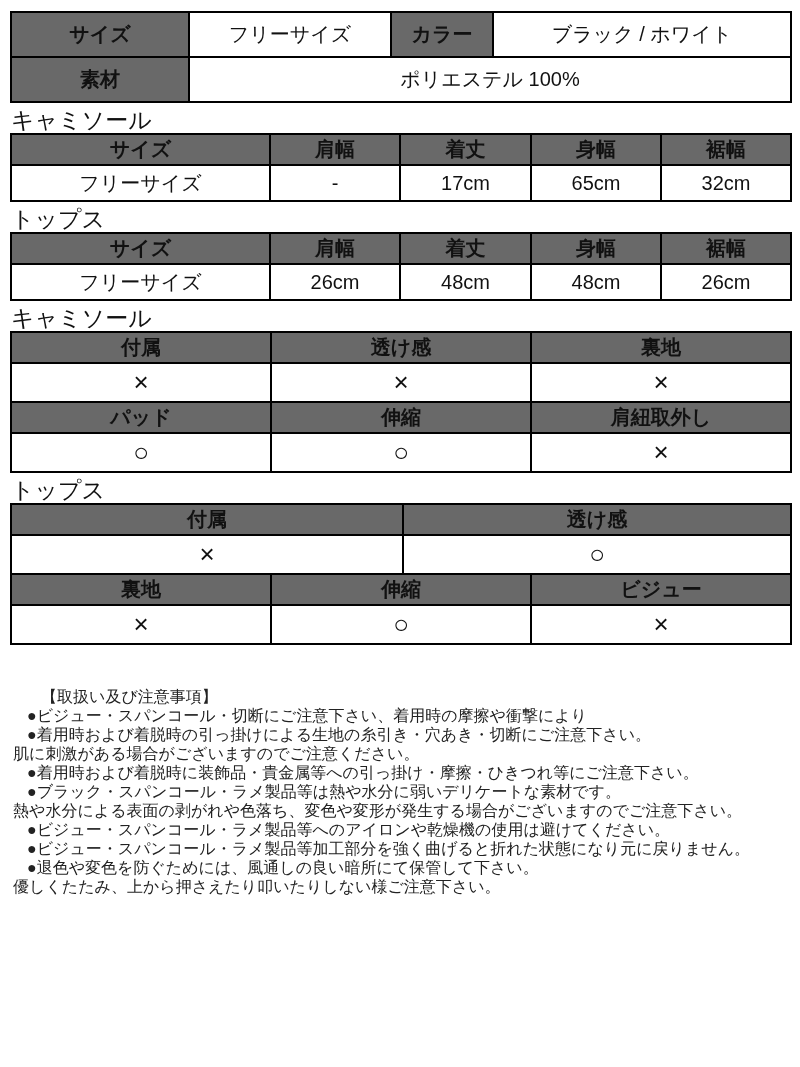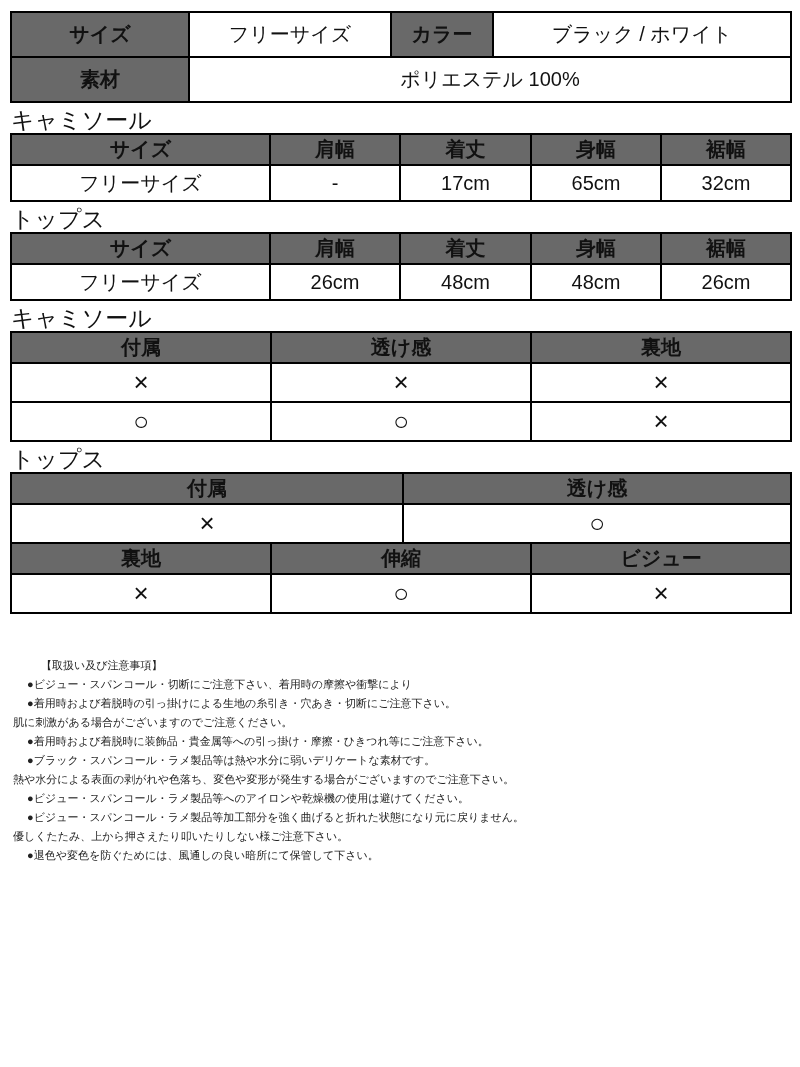--- a/index.html
+++ b/index.html
@@ -48,21 +48,21 @@
 
   .section-title {
     font-size: 23px;
     color: #111111;
     margin: 7px 0 3px 1px;
     line-height: 20px;
   }
 
   .notes {
     margin-top: 42px;
-    font-size: 11px;
+    font-size: 16px;
     line-height: 19px;
     color: #222222;
     padding-left: 3px;
   }
   .notes .ln { white-space: nowrap; }
   .ind-lg { padding-left: 28px; }
   .ind-sm { padding-left: 14px; }
 </style>
 </head>
 <body>
@@ -164,20 +164,25 @@
     </tr>
   </tbody>
     </table>
   <table class="tbl feat stack">
     <colgroup>
         <col style="width:260px">
         <col style="width:260px">
         <col style="width:260px">
       </colgroup>
     <tbody>
+        <tr class="head-row">
+      <td class="hdr">パッド</td>
+      <td class="hdr">伸縮</td>
+      <td class="hdr">肩紐取外し</td>
+    </tr>
     <tr class="data-row">
       <td>○</td>
       <td>○</td>
       <td>×</td>
     </tr>
   </tbody>
     </table>
 
   <div class="section-title">トップス</div>
   <table class="tbl feat">
@@ -219,17 +224,17 @@
   <div class="notes">
     <div class="ln ind-lg">【取扱い及び注意事項】</div>
     <div class="ln ind-sm">●ビジュー・スパンコール・切断にご注意下さい、着用時の摩擦や衝撃により</div>
     <div class="ln ind-sm">●着用時および着脱時の引っ掛けによる生地の糸引き・穴あき・切断にご注意下さい。</div>
     <div class="ln">肌に刺激がある場合がございますのでご注意ください。</div>
     <div class="ln ind-sm">●着用時および着脱時に装飾品・貴金属等への引っ掛け・摩擦・ひきつれ等にご注意下さい。</div>
     <div class="ln ind-sm">●ブラック・スパンコール・ラメ製品等は熱や水分に弱いデリケートな素材です。</div>
     <div class="ln">熱や水分による表面の剥がれや色落ち、変色や変形が発生する場合がございますのでご注意下さい。</div>
     <div class="ln ind-sm">●ビジュー・スパンコール・ラメ製品等へのアイロンや乾燥機の使用は避けてください。</div>
     <div class="ln ind-sm">●ビジュー・スパンコール・ラメ製品等加工部分を強く曲げると折れた状態になり元に戻りません。</div>
+    <div class="ln ind-sm">●退色や変色を防ぐためには、風通しの良い暗所にて保管して下さい。</div>
     <div class="ln">優しくたたみ、上から押さえたり叩いたりしない様ご注意下さい。</div>
-    <div class="ln ind-sm">●退色や変色を防ぐためには、風通しの良い暗所にて保管して下さい。</div>
   </div>
 
 </div>
 
 </body></html>

